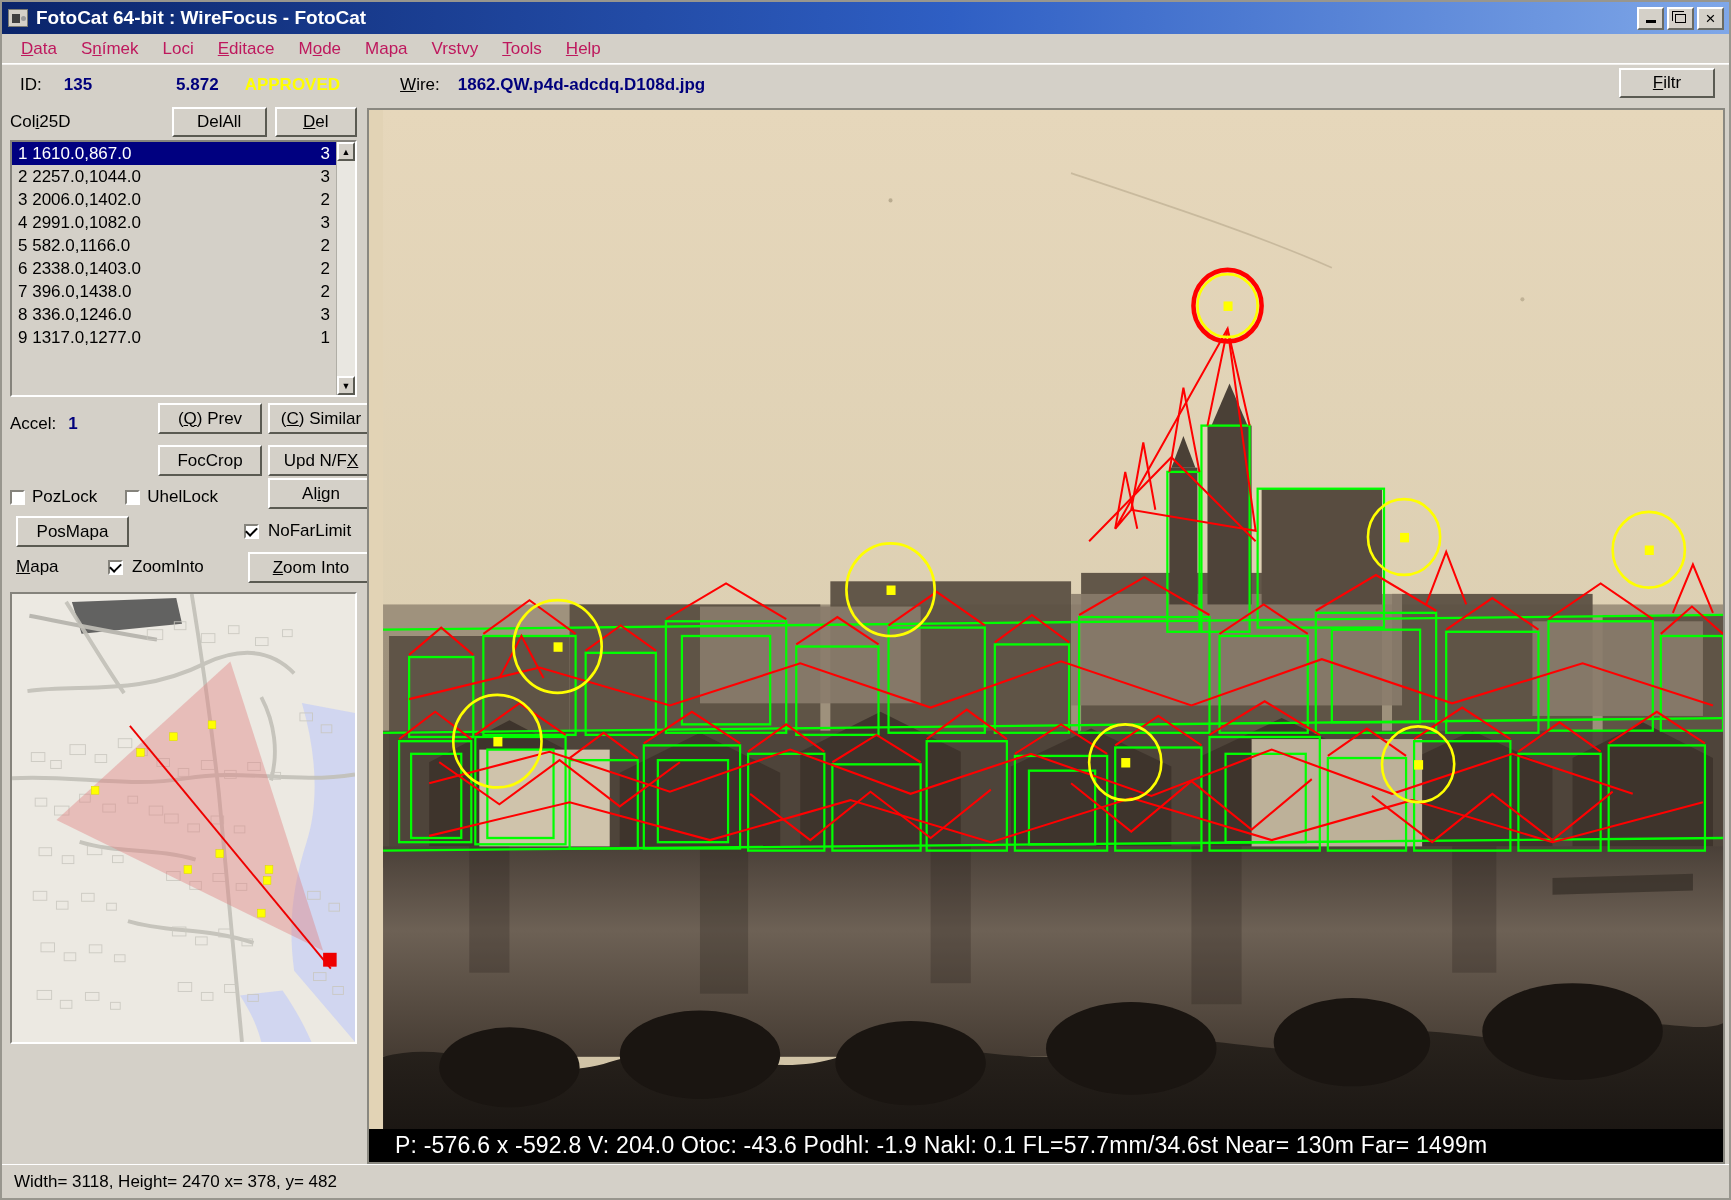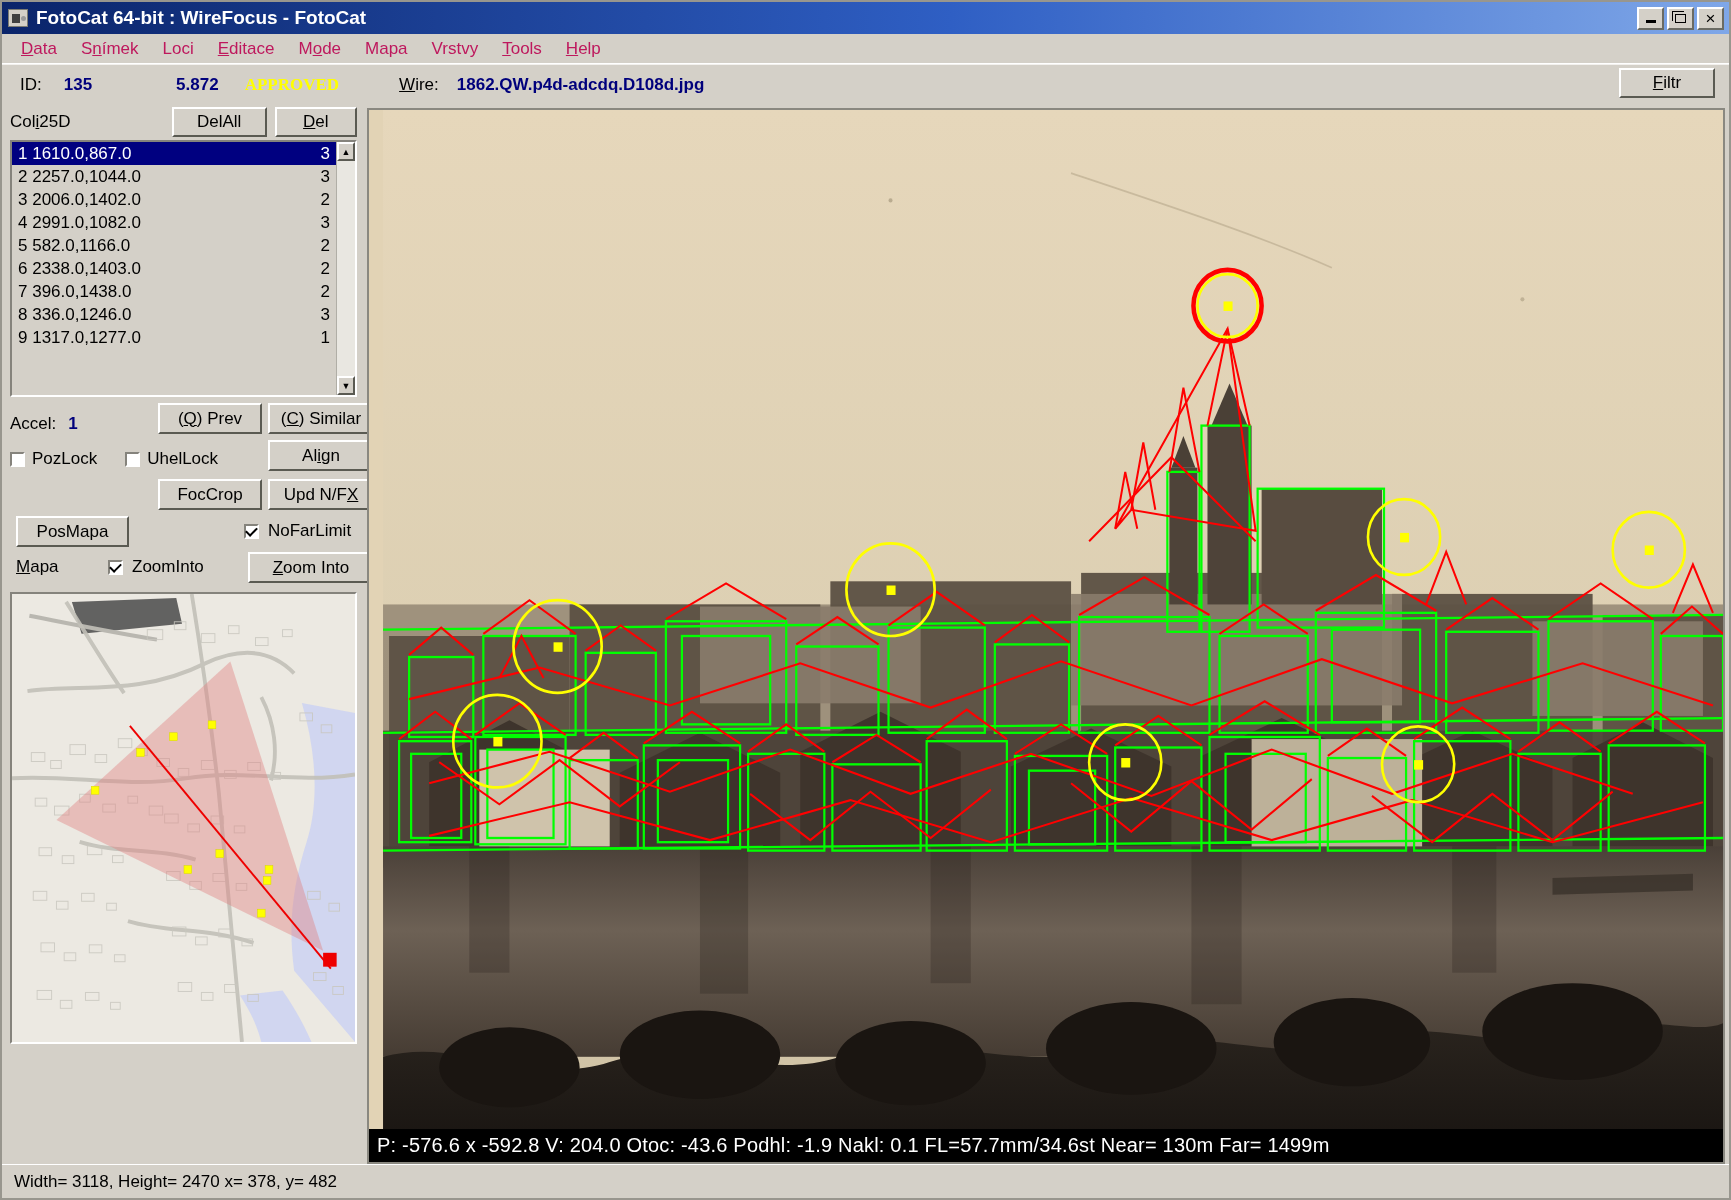--- a/index.html
+++ b/index.html
@@ -229,23 +229,23 @@
     position:absolute; inset:0;
     background: #ded0b4;
     overflow: hidden;
   }
   .statusoverlay {
     position: absolute;
     left: 0; right: 0; bottom: 0;
     height: 33px;
     background: #000000;
     color: #ffffff;
-    font-size: 20px;
+    font-size: 23px;
     display: flex; align-items: center;
-    padding-left: 8px;
+    padding-left: 26px;
     white-space: nowrap;
     letter-spacing: 0.2px;
   }
 
   
   .statusbar {
     height: 34px;
     flex: 0 0 auto;
     display: flex; align-items: center;
     padding-left: 12px;
@@ -284,21 +284,21 @@
     <div class="menu-item">Mapa</div>
     <div class="menu-item">Vrstvy</div>
     <div class="menu-item"><u>T</u>ools</div>
     <div class="menu-item"><u>H</u>elp</div>
   </div>
 
   <div class="inforow">
     <span class="lbl" style="margin-left:8px;">ID:</span>
     <span class="val-blue" style="margin-left:22px;">135</span>
     <span class="val-blue" style="margin-left:84px;">5.872</span>
-    <span class="val-yellow" style="margin-left:26px;font-family:Liberation Serif, serif;">APPROVED</span>
+    <span class="val-yellow" style="margin-left:26px;">APPROVED</span>
     <span class="lbl" style="margin-left:60px;"><u>W</u>ire:</span>
     <span class="val-blue" style="margin-left:18px;">1862.QW.p4d-adcdq.D108d.jpg</span>
     <div class="btn" style="position:absolute; right:14px; top:3px; width:96px; height:30px;">
         <u>F</u>
         <span>iltr</span>
       </div>
   </div>
 
   <div class="body">
 
@@ -356,31 +356,31 @@
         </div>
       </div>
 
       <div class="row" style="height:34px;position:relative;margin-top:10px;">
         <span class="lbl">Accel:</span>
         <span class="val-blue" style="margin-left:12px;">1</span>
         <div class="btn" style="position:absolute;left:148px;top:-4px;width:104px;height:31px;">(<u>Q</u>) Prev</div>
         <div class="btn" style="position:absolute;left:258px;top:-4px;width:106px;height:31px;">(<u>C</u>) Similar</div>
       </div>
 
+      <div class="row" style="height:34px;position:relative;margin-top:4px;">
+        <div class="btn" style="position:absolute;left:148px;top:0;width:104px;height:31px;">FocCrop</div>
+        <div class="btn" style="position:absolute;left:258px;top:0;width:106px;height:31px;">Upd N/F <u>X</u></div>
+      </div>
+
       <div class="row" style="height:32px;position:relative;margin-top:2px;">
         <div class="cb"></div>
         <span class="cblabel">PozLock</span>
         <div class="cb" style="margin-left:28px;"></div>
         <span class="cblabel">UhelLock</span>
         <div class="btn" style="position:absolute;left:258px;top:-3px;width:106px;height:31px;">Al<u>i</u>gn</div>
-      </div>
-
-      <div class="row" style="height:34px;position:relative;margin-top:4px;">
-        <div class="btn" style="position:absolute;left:148px;top:0;width:104px;height:31px;">FocCrop</div>
-        <div class="btn" style="position:absolute;left:258px;top:0;width:106px;height:31px;">Upd N/F <u>X</u></div>
       </div>
 
       <div class="row" style="height:34px;position:relative;margin-top:3px;">
         <div class="btn" style="position:absolute;left:6px;top:0;width:113px;height:31px;">PosMapa</div>
         <div class="cb checked" style="position:absolute;left:234px;top:8px;"></div>
         <span class="cblabel" style="position:absolute;left:258px;top:5px;">NoFarLimit</span>
       </div>
 
       <div class="row" style="height:34px;position:relative;margin-top:2px;">
         <span class="cblabel" style="position:absolute;left:6px;top:5px;"><u>M</u>apa</span>

